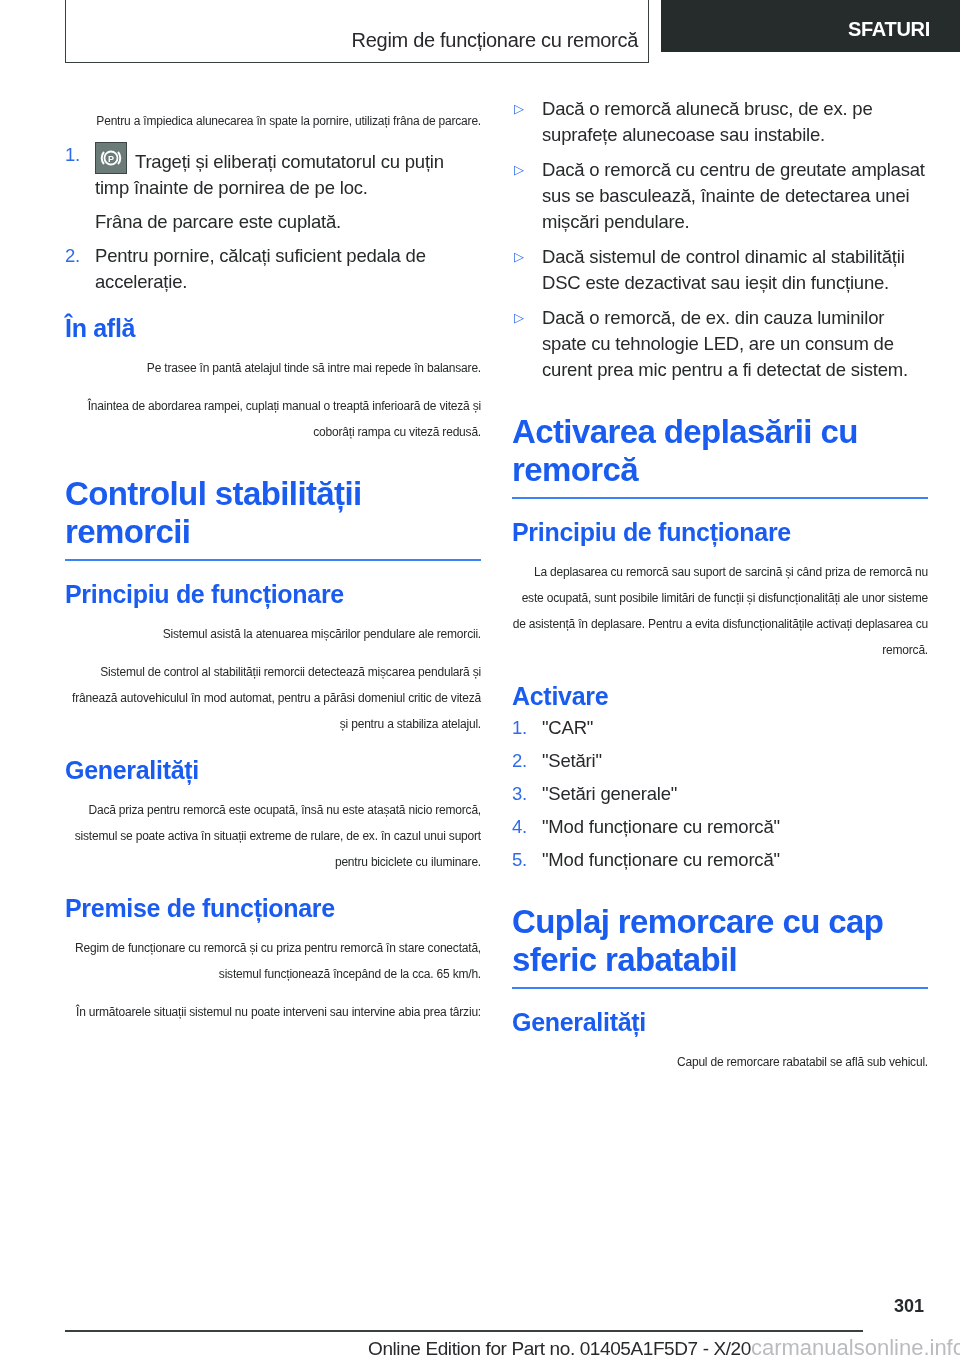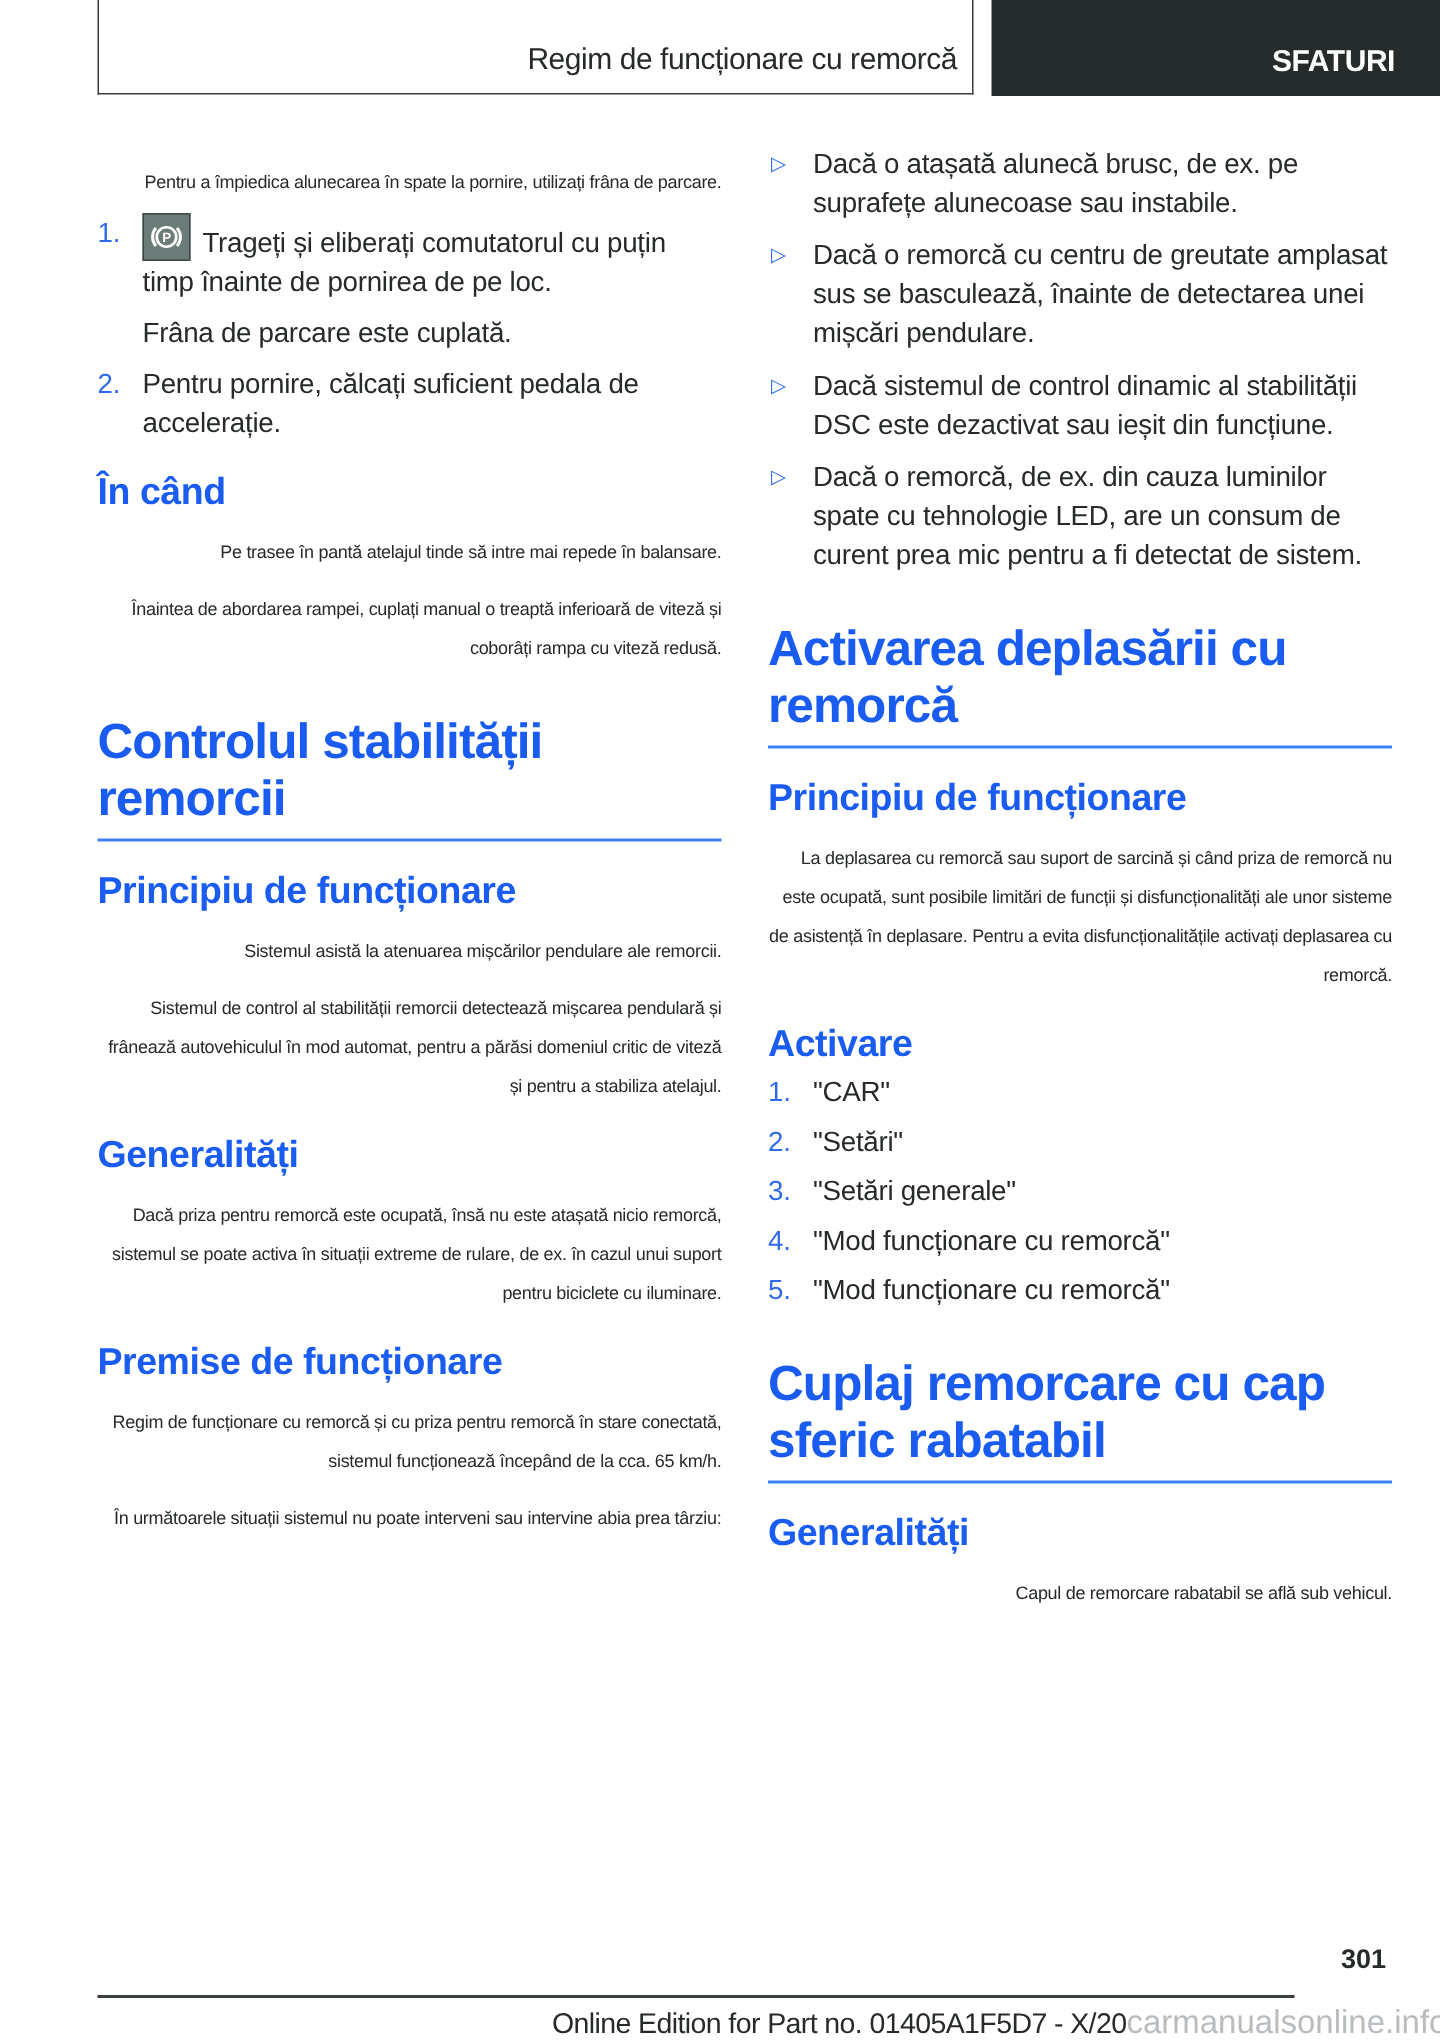--- a/index.html
+++ b/index.html
@@ -2,21 +2,21 @@
 <html><head>
 <meta charset="utf-8">
 <style>
   html, body { margin: 0; padding: 0; background: #ffffff; }
   body { width: 960px; height: 1362px; position: relative; overflow: hidden;
          font-family: "Liberation Sans", sans-serif; color: #262a2b; }
 
   .hdr-box { position: absolute; left: 65px; top: -2px; width: 584px; height: 65px;
              border: 1.5px solid #3a3f40; border-top: none; box-sizing: border-box; background: #fff; }
   .hdr-title { position: absolute; right: 10px; bottom: 10px; font-size: 20px; color: #262a2b; letter-spacing: -0.3px; margin-left: 40px; }
-  .hdr-dark { position: absolute; left: 661px; top: 0; width: 299px; height: 64px; background: #262b2c; }
+  .hdr-dark { position: absolute; left: 661px; top: 0; width: 299px; height: 52px; background: #262b2c; }
   .hdr-dark span { position: absolute; right: 30px; bottom: 11px; color: #fff; font-weight: bold; font-size: 20px; letter-spacing: -0.3px; }
 
   .col { position: absolute; top: 96px; }
   .col-left { left: 65px; width: 416px; }
   .col-right { left: 512px; width: 416px; }
 
   p { margin: 12px 0 8px 0; font-size: 12px; line-height: 26px; letter-spacing: -0.2px; text-align: right; }
   .h1 { color: #1a5cf0; font-weight: bold; font-size: 33px; line-height: 38px; letter-spacing: -0.6px;
         padding-bottom: 8px; border-bottom: 2px solid #3b82f6; margin: 30px 0 18px 0; }
   .h2 { color: #1a5cf0; font-weight: bold; font-size: 25px; line-height: 30px; margin: 18px 0 4px 0; letter-spacing: -0.3px; }
@@ -64,41 +64,41 @@
         </svg>
       </span><span>Trageți și eliberați comutatorul cu puțin timp înainte de pornirea de pe loc.</span>
       <span class="sub">Frâna de parcare este cuplată.</span>
     </li>
     <li>
       <span class="num">2.</span>
       <span>Pentru pornire, călcați suficient pedala de accelerație.</span>
     </li>
   </ol>
 
-  <div class="h2">În când</div>
+  <div class="h2">În află</div>
   <p>Pe trasee în pantă atelajul tinde să intre mai repede în balansare.</p>
   <p>Înaintea de abordarea rampei, cuplați manual o treaptă inferioară de viteză și coborâți rampa cu viteză redusă.</p>
 
   <div class="h1">Controlul stabilității remorcii</div>
   <div class="h2">Principiu de funcționare</div>
   <p>Sistemul asistă la atenuarea mișcărilor pendulare ale remorcii.</p>
   <p>Sistemul de control al stabilității remorcii detectează mișcarea pendulară și frânează autovehiculul în mod automat, pentru a părăsi domeniul critic de viteză și pentru a stabiliza atelajul.</p>
 
   <div class="h2">Generalități</div>
   <p>Dacă priza pentru remorcă este ocupată, însă nu este atașată nicio remorcă, sistemul se poate activa în situații extreme de rulare, de ex. în cazul unui suport pentru biciclete cu iluminare.</p>
 
   <div class="h2">Premise de funcționare</div>
   <p>Regim de funcționare cu remorcă și cu priza pentru remorcă în stare conectată, sistemul funcționează începând de la cca. 65 km/h.</p>
 
   <p>În următoarele situații sistemul nu poate interveni sau intervine abia prea târziu:</p>
 </div>
 
 <div class="col col-right">
   <ul class="tri">
-    <li><span class="bul">▷</span><span>Dacă o atașată alunecă brusc, de ex. pe suprafețe alunecoase sau instabile.</span></li>
+    <li><span class="bul">▷</span><span>Dacă o remorcă alunecă brusc, de ex. pe suprafețe alunecoase sau instabile.</span></li>
     <li><span class="bul">▷</span><span>Dacă o remorcă cu centru de greutate amplasat sus se basculează, înainte de detectarea unei mișcări pendulare.</span></li>
     <li><span class="bul">▷</span><span>Dacă sistemul de control dinamic al stabilității DSC este dezactivat sau ieșit din funcțiune.</span></li>
     <li><span class="bul">▷</span><span>Dacă o remorcă, de ex. din cauza luminilor spate cu tehnologie LED, are un consum de curent prea mic pentru a fi detectat de sistem.</span></li>
   </ul>
 
   <div class="h1">Activarea deplasării cu remorcă</div>
   <div class="h2">Principiu de funcționare</div>
   <p>La deplasarea cu remorcă sau suport de sarcină și când priza de remorcă nu este ocupată, sunt posibile limitări de funcții și disfuncționalități ale unor sisteme de asistență în deplasare. Pentru a evita disfuncționalitățile activați deplasarea cu remorcă.</p>
 
   <div class="h2">Activare</div>

